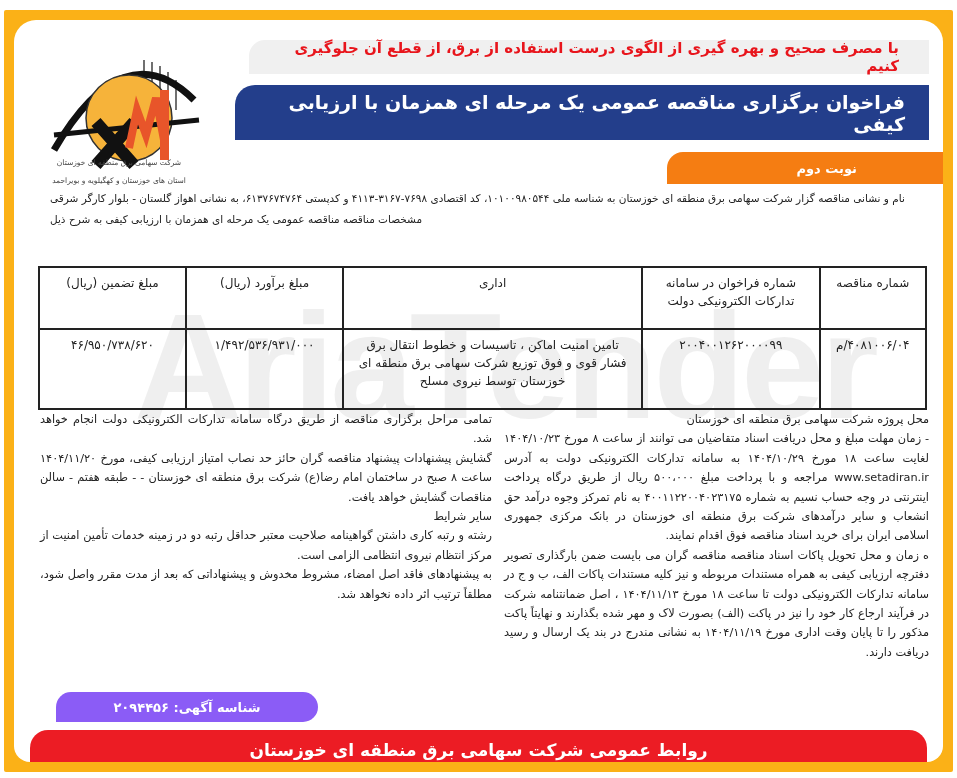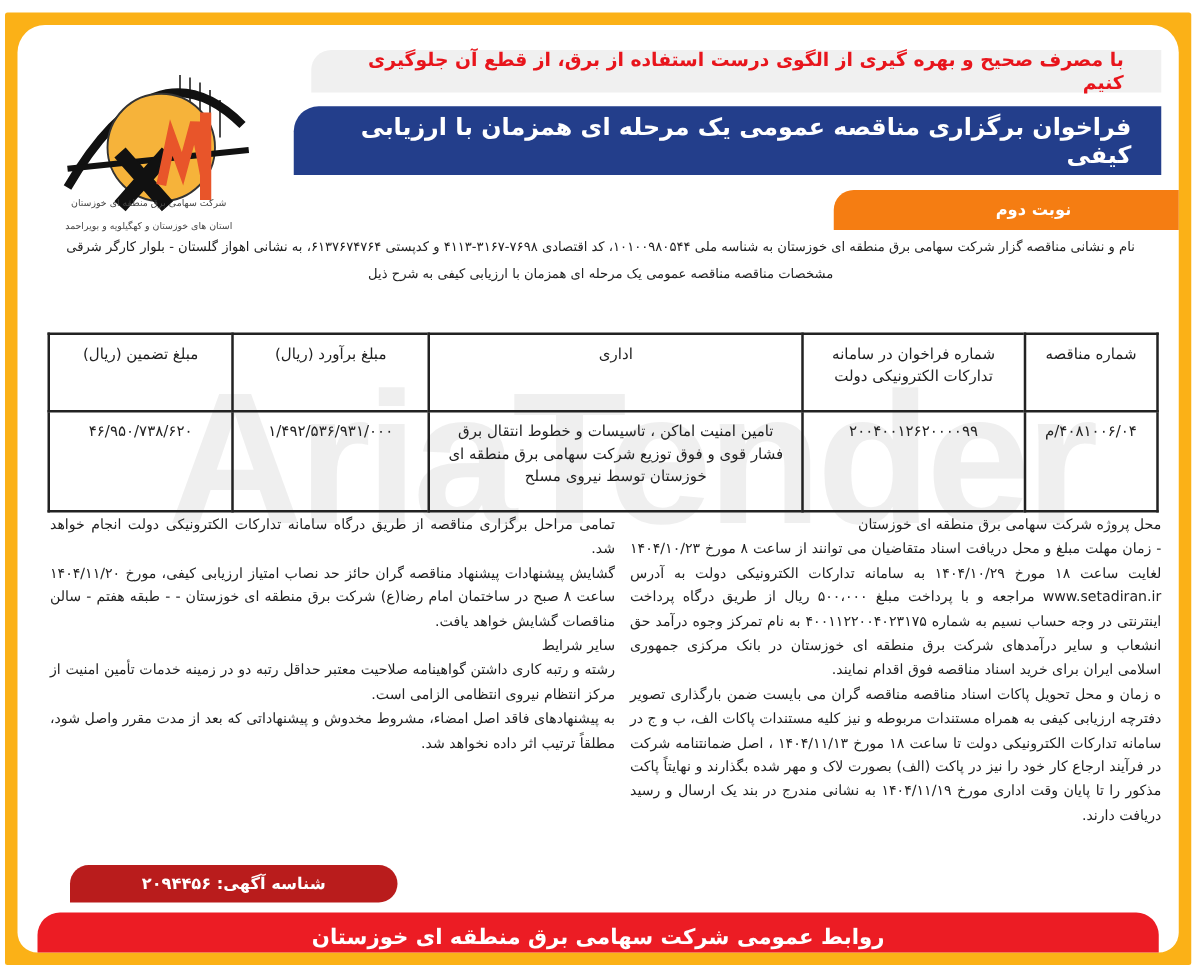--- a/index.html
+++ b/index.html
@@ -34,42 +34,42 @@
   }
   .logo-cap1 { left: 20px; top: 138px; }
   .logo-cap2 { left: 20px; top: 156px; }
   .round-badge {
     position: absolute; left: 653px; top: 132px; width: 300px; height: 32px;
     background: #f57d12; border-radius: 16px 0 0 0;
     display: flex; align-items: center; justify-content: flex-end; padding-right: 110px;
   }
   .round-badge span { color: #fff; font-weight: bold; font-size: 13px; direction: rtl; }
   .intro {
-    position: absolute; left: 18px; top: 168px; width: 897px;
-    direction: rtl; text-align: center; font-size: 10.5px; line-height: 21px; color: #222;
+    position: absolute; left: 36px; top: 168px; width: 897px;
+    direction: rtl; text-align: left; font-size: 10.5px; line-height: 21px; color: #222;
   }
   table.tender {
     position: absolute; left: 24px; top: 246px; width: 889px;
     border-collapse: collapse; direction: rtl; font-size: 12px;
   }
   table.tender th, table.tender td {
     border: 2px solid #222; padding: 6px 8px; text-align: center; vertical-align: top; font-weight: normal;
     color: #222; line-height: 18px;
   }
   table.tender th { height: 62px; }
   table.tender td { height: 80px; }
   .col-left, .col-right {
     position: absolute; top: 390px; direction: rtl; text-align: justify; font-size: 11.3px; line-height: 19.4px; color: #222;
   }
   .col-right { left: 490px; width: 425px; }
   .col-left { left: 26px; width: 452px; }
   .col-right p, .col-left p { margin: 0; }
   .ad-id {
     position: absolute; left: 42px; top: 672px; width: 262px; height: 30px;
-    background: #b91c1c; border-radius: 16px 16px 16px 0;
+    background: #8b5cf6; border-radius: 16px 16px 16px 0;
     display: flex; align-items: center; justify-content: center;
   }
   .ad-id span { color: #fff; font-weight: bold; font-size: 13px; direction: rtl; }
   .footer-bar {
     position: absolute; left: 16px; top: 710px; width: 897px; height: 40px;
     background: #ec1c24; border-radius: 18px 18px 0 0;
     display: flex; align-items: center; justify-content: center;
   }
   .footer-bar span { color: #fff; font-weight: bold; font-size: 17px; direction: rtl; }
   .watermark {

